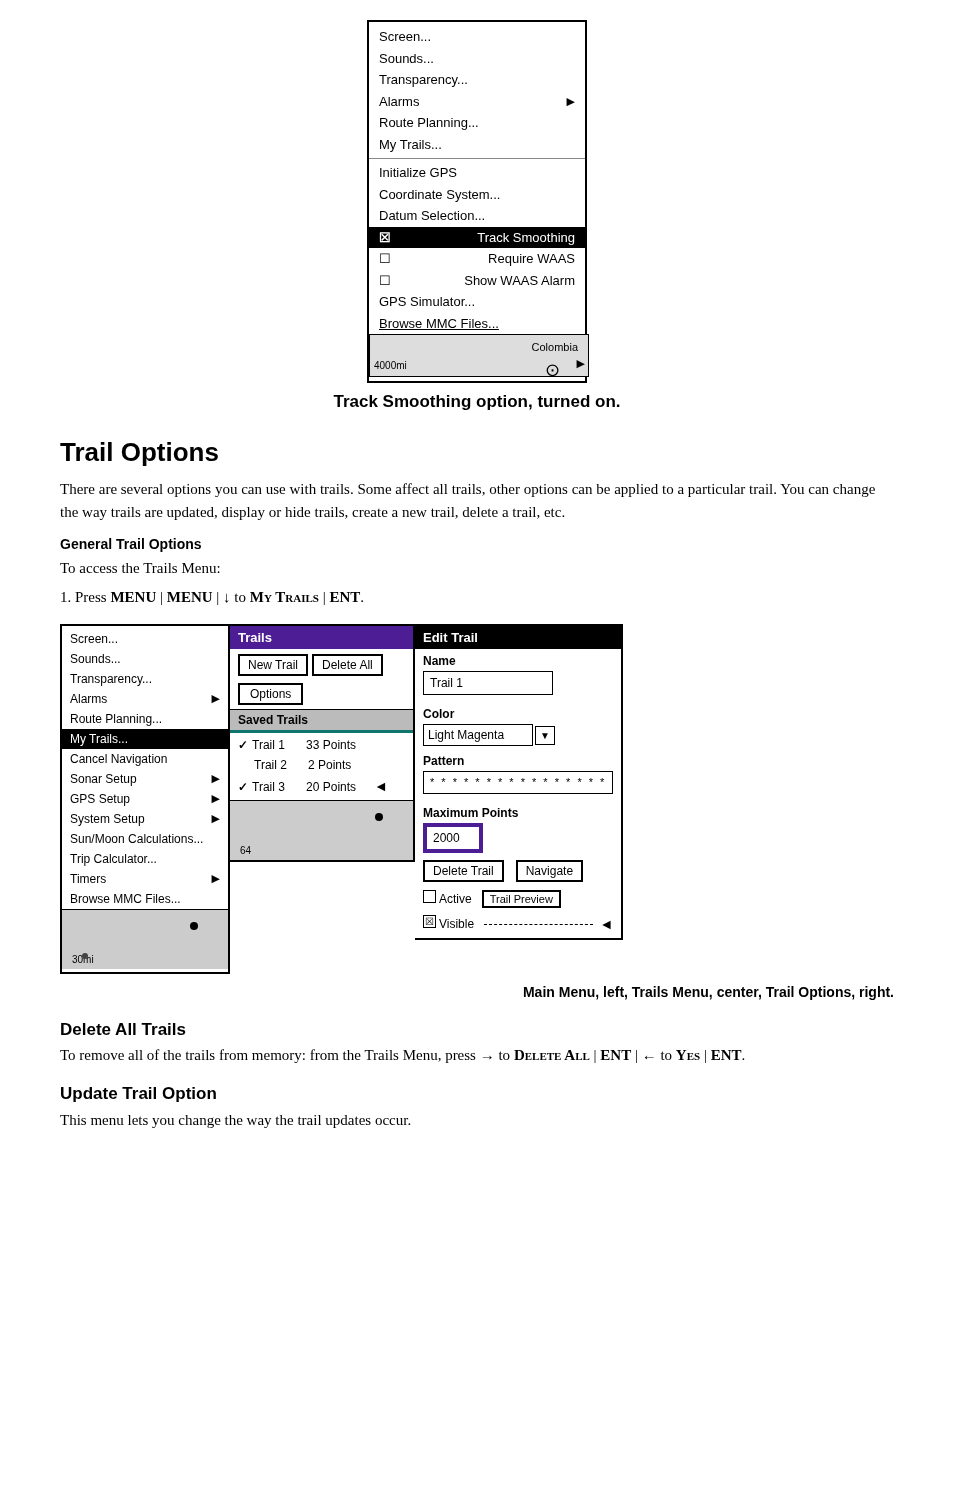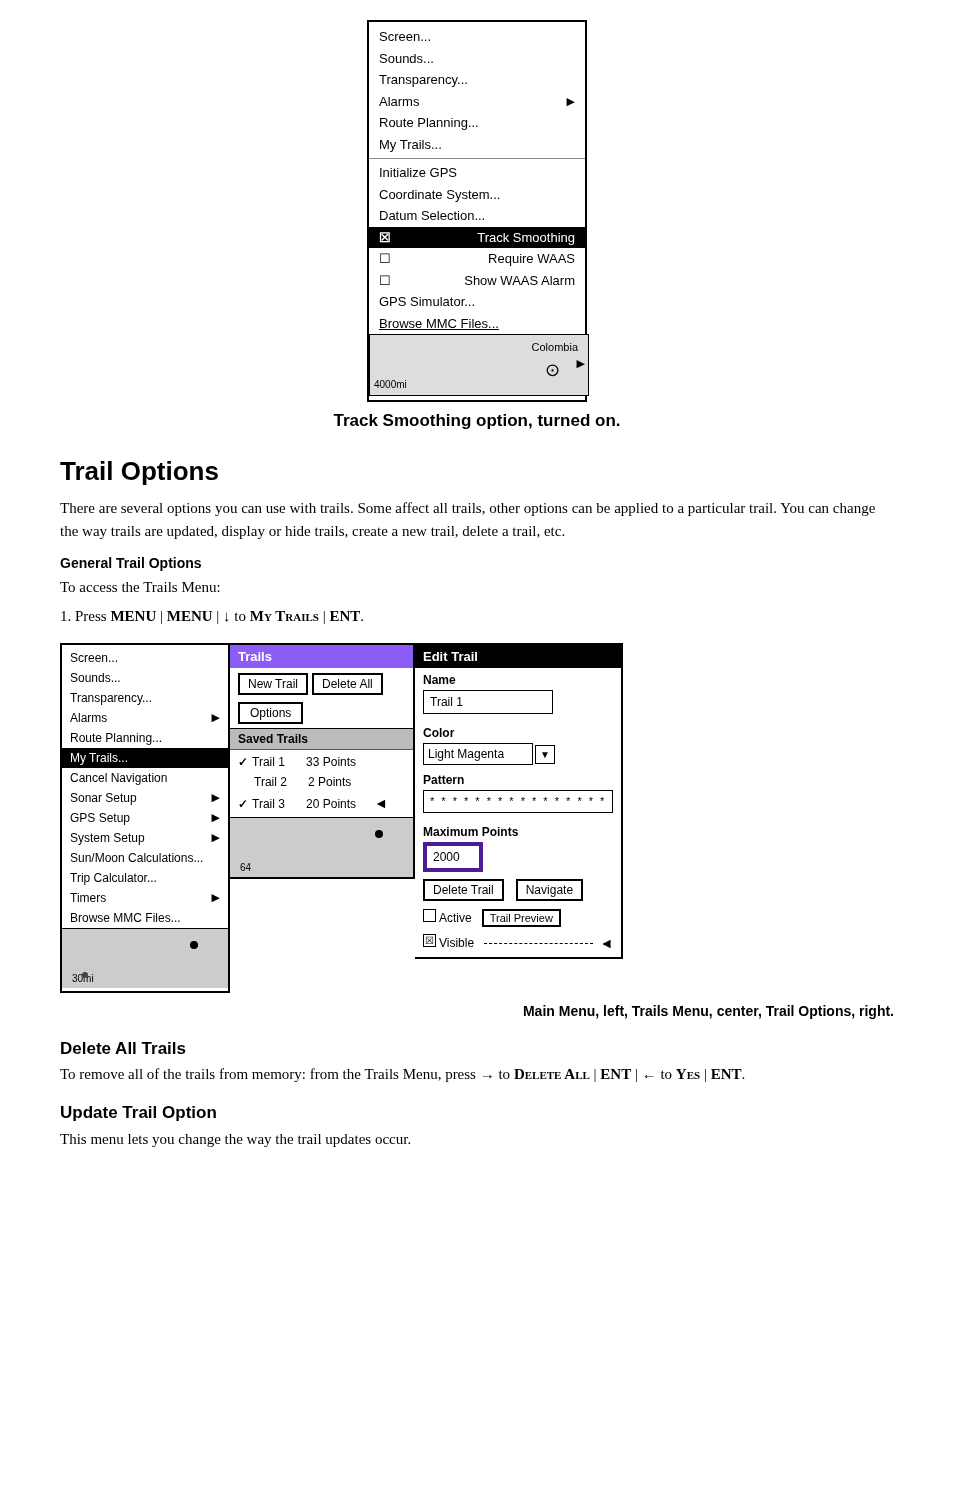--- a/index.html
+++ b/index.html
@@ -44,21 +44,21 @@
       border-top: 1px solid #888;
       margin: 3px 0;
     }
     .menu-item .checkbox-x { font-weight: bold; }
     .menu-item .arrow { font-size: 11px; }
 
     .map-strip {
       border: 1px solid #000;
       background: #ddd;
       width: 220px;
-      height: 62px;
+      height: 43px;
       position: relative;
       overflow: hidden;
       font-family: Arial, sans-serif;
       font-size: 10px;
     }
     .map-strip .colombia-label {
       position: absolute;
       right: 10px;
       top: 4px;
       font-size: 11px;
@@ -152,21 +152,21 @@
     .panel-center {
       border: 2px solid #000;
       border-left: none;
       background: #fff;
       font-family: Arial, sans-serif;
       font-size: 12px;
       min-width: 185px;
       padding: 0;
     }
     .panel-center-title {
-      background: #8b5cf6;
+      background: #4c1d95;
       color: #fff;
       padding: 2px 8px;
       font-weight: bold;
       font-size: 13px;
     }
     .panel-center-btns {
       display: flex;
       flex-direction: row;
       gap: 4px;
       padding: 5px 8px;
@@ -188,21 +188,21 @@
       padding: 2px 10px;
       font-family: Arial, sans-serif;
       font-size: 12px;
     }
     .saved-trails-header {
       background: #bbb;
       padding: 1px 8px;
       font-size: 12px;
       font-weight: bold;
       border-top: 1px solid #000;
-      border-bottom: 1px solid #0f766e;
+      border-bottom: 3px solid #0f766e;
     }
     .trail-list {
       padding: 2px 8px;
     }
     .trail-row {
       display: flex;
       align-items: center;
       gap: 4px;
       padding: 1px 0;
       font-size: 12px;

